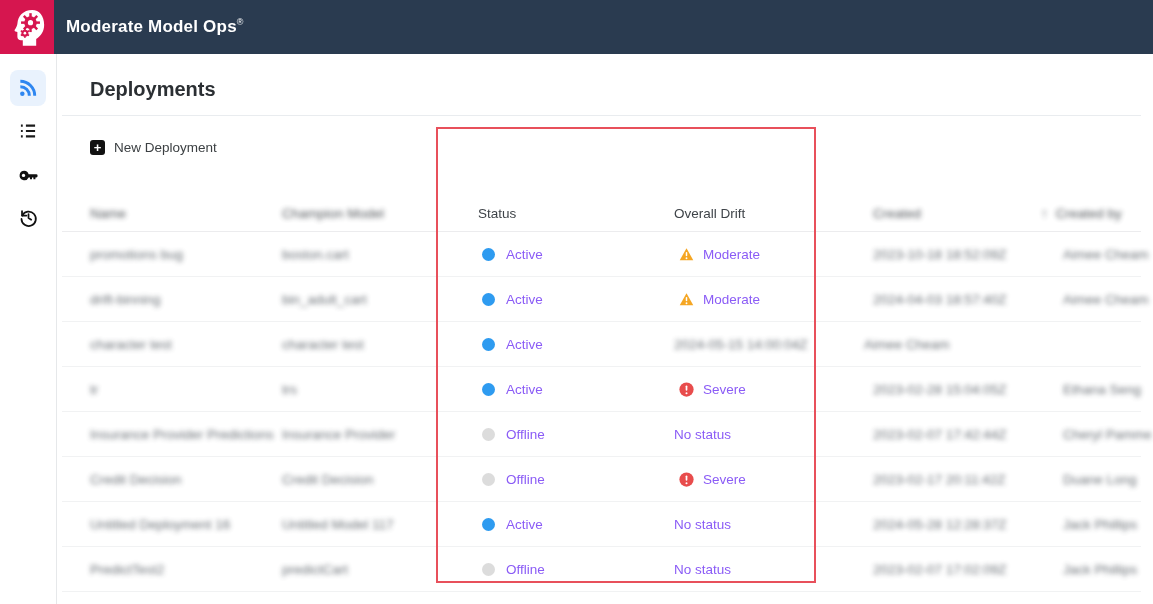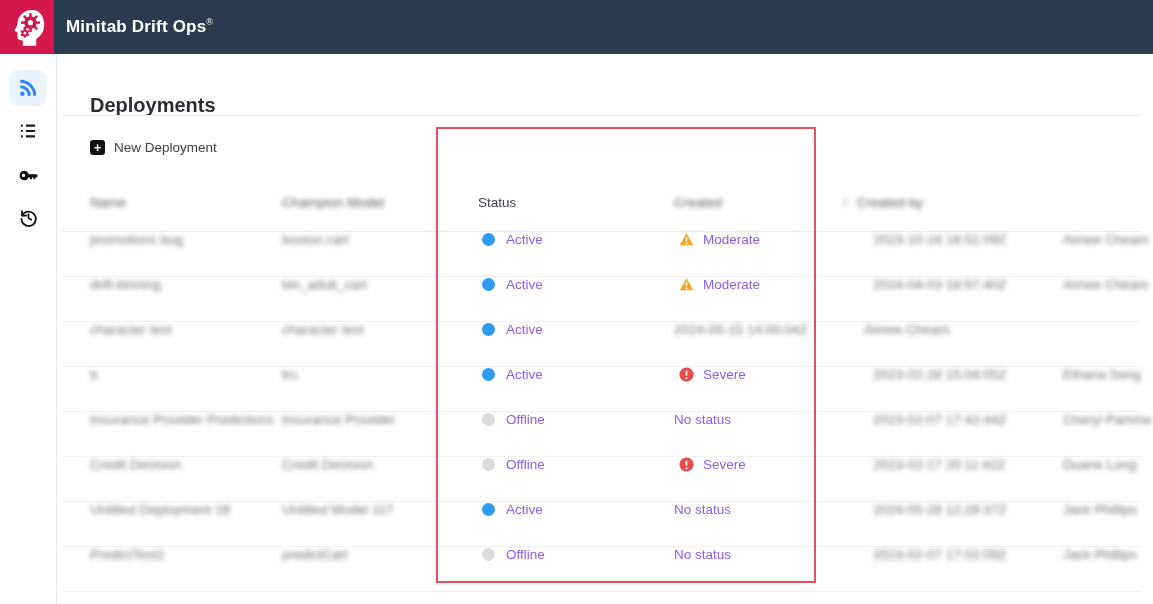--- a/index.html
+++ b/index.html
@@ -37,21 +37,21 @@
     width:36px; height:36px; border-radius:8px;
     display:flex; align-items:center; justify-content:center;
     margin-top:7px; cursor:pointer;
   }
   .side-item.first { margin-top:16px; }
   .side-item.active { background:#e9f2fd; }
 
   
   .main { position:absolute; top:54px; left:57px; right:0; bottom:0; background:#fff; }
   .page-title {
-    position:absolute; left:33px; top:40px;
+    position:absolute; left:33px; top:24px;
     font-size:20px; font-weight:700; color:#2b2f33;
   }
   .title-divider {
     position:absolute; left:5px; right:12px; top:61px; height:1px; background:#e9ecef;
   }
   .new-deploy-btn {
     position:absolute; left:33px; top:80px; height:26px;
     display:flex; align-items:center; gap:9px;
     background:none; border:none; cursor:pointer;
     font-family:"Liberation Sans", sans-serif;
@@ -59,21 +59,21 @@
   }
   .plus-tile {
     width:15px; height:15px; background:#111; border-radius:3px;
     display:flex; align-items:center; justify-content:center;
     color:#fff; font-size:13px; font-weight:700; line-height:1;
   }
 
   
   .dep-table { position:absolute; left:5px; right:12px; top:141px; }
   .trow, .thead-row {
-    display:flex; align-items:flex-start; padding-left:28px;
+    display:flex; align-items:center; padding-left:28px;
     border-bottom:1px solid #f1f2f3;
   }
   .thead-row { height:37px; border-bottom:1px solid #ececee; }
   .trow { height:45px; }
   .c { flex:0 0 auto; font-size:13.5px; color:#45494e; white-space:nowrap; overflow:hidden; }
   .c1 { width:192px; }
   .c2 { width:196px; }
   .c3 { width:196px; display:flex; align-items:center; }
   .c4 { width:199px; display:flex; align-items:center; }
   .c5 { width:168px; }
@@ -129,21 +129,21 @@
         <rect x="20.7" y="25.6" width="1.8" height="3" transform="rotate(60 21.6 31)"></rect>
         <rect x="20.7" y="25.6" width="1.8" height="3" transform="rotate(120 21.6 31)"></rect>
         <rect x="20.7" y="25.6" width="1.8" height="3" transform="rotate(180 21.6 31)"></rect>
         <rect x="20.7" y="25.6" width="1.8" height="3" transform="rotate(240 21.6 31)"></rect>
         <rect x="20.7" y="25.6" width="1.8" height="3" transform="rotate(300 21.6 31)"></rect>
         <circle cx="21.6" cy="31" r="4"></circle>
       </g>
       <circle cx="21.6" cy="31" r="1.5" fill="#ffffff"></circle>
     </svg>
   </div>
-  <div class="app-title"><span>Minitab Drift Ops</span><sup>®</sup></div>
+  <div class="app-title"><span>Moderate Model Ops</span><sup>®</sup></div>
 </header>
 
 <nav class="sidebar">
   <div class="side-item first active">
     <svg width="20" height="20" viewBox="0 0 24 24" fill="#2e86f0">
       <circle cx="5.2" cy="18.8" r="2.7"></circle>
       <path d="M2.8 8.6 a12.6 12.6 0 0 1 12.6 12.6 h-3.6 A9 9 0 0 0 2.8 12.2 Z"></path>
       <path d="M2.8 2.2 A19 19 0 0 1 21.8 21.2 H18.3 A15.5 15.5 0 0 0 2.8 5.7 Z"></path>
     </svg>
   </div>
@@ -174,20 +174,21 @@
   <button class="new-deploy-btn">
     <span class="plus-tile">+</span>
     <span>New Deployment</span>
   </button>
 
   <div class="dep-table">
     <div class="thead-row">
       <div class="c c1 redacted">Name</div>
       <div class="c c2 redacted">Champion Model</div>
       <div class="c c3">Status</div>
+      <div class="c c4">Overall Drift</div>
       <div class="c c5 redacted">Created</div>
       <div class="c c6 redacted">
         <span class="sort-arrow">↑</span><span>Created by</span>
       </div>
     </div>
     <div>
         <div class="trow">
     <div class="c c1 redacted">promotions bug</div>
     <div class="c c2 redacted">boston.cart</div>
     <div class="c c3">

